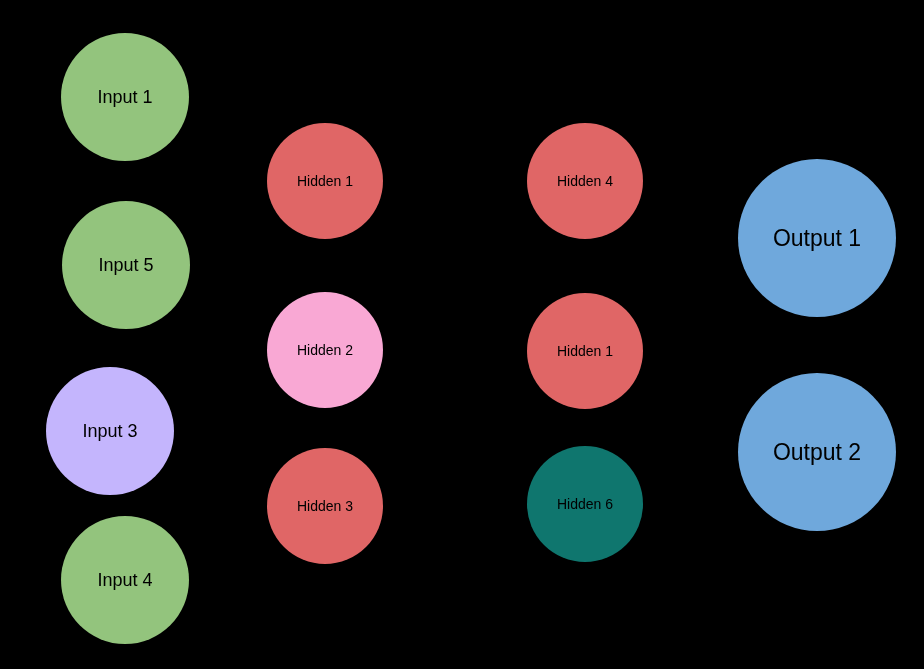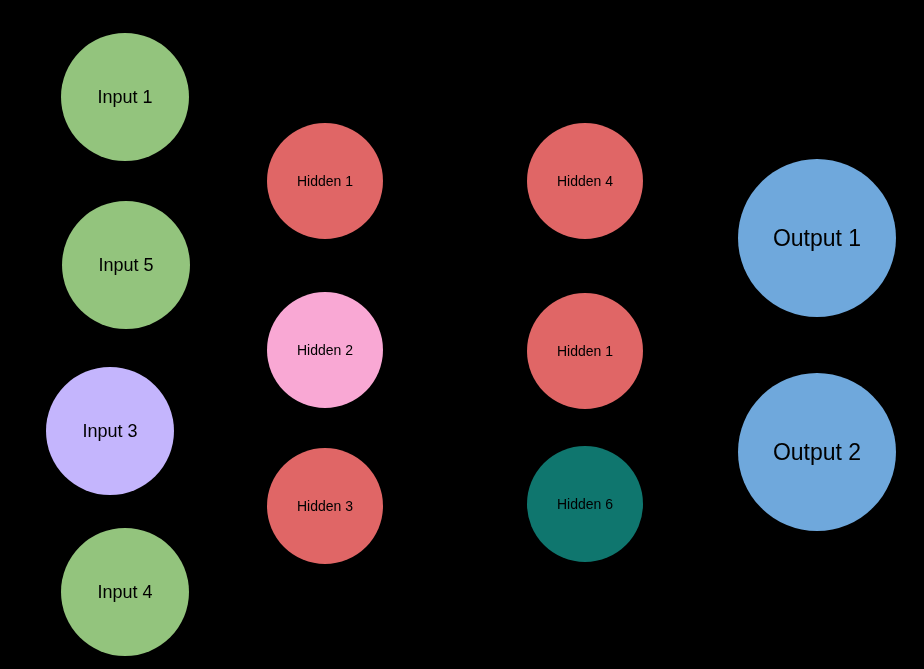--- a/index.html
+++ b/index.html
@@ -33,21 +33,21 @@
 <div class="canvas" style="background: rgb(0, 0, 0); color: rgb(0, 0, 0);">
     <div class="node layer-input" style="left: 61px; top: 33px; width: 128px; height: 128px; background: rgb(147, 196, 125);">
       <span>Input 1</span>
     </div>
     <div class="node layer-input" style="left: 62px; top: 201px; width: 128px; height: 128px; background: rgb(147, 196, 125);">
       <span>Input 5</span>
     </div>
     <div class="node layer-input" style="left: 46px; top: 367px; width: 128px; height: 128px; background: #c4b5fd;">
       <span>Input 3</span>
     </div>
-    <div class="node layer-input" style="left: 61px; top: 528px; width: 128px; height: 128px; background: rgb(147, 196, 125); text-align: right;">
+    <div class="node layer-input" style="left: 61px; top: 516px; width: 128px; height: 128px; background: rgb(147, 196, 125); text-align: right;">
       <span>Input 4</span>
     </div>
     <div class="node layer-hidden" style="left: 267px; top: 123px; width: 116px; height: 116px; background: rgb(224, 102, 102);">
       <span>Hidden 1</span>
     </div>
     <div class="node layer-hidden" style="left: 267px; top: 292px; width: 116px; height: 116px; background: #f9a8d4;">
       <span>Hidden 2</span>
     </div>
     <div class="node layer-hidden" style="left: 267px; top: 448px; width: 116px; height: 116px; background: rgb(224, 102, 102);">
       <span>Hidden 3</span>

